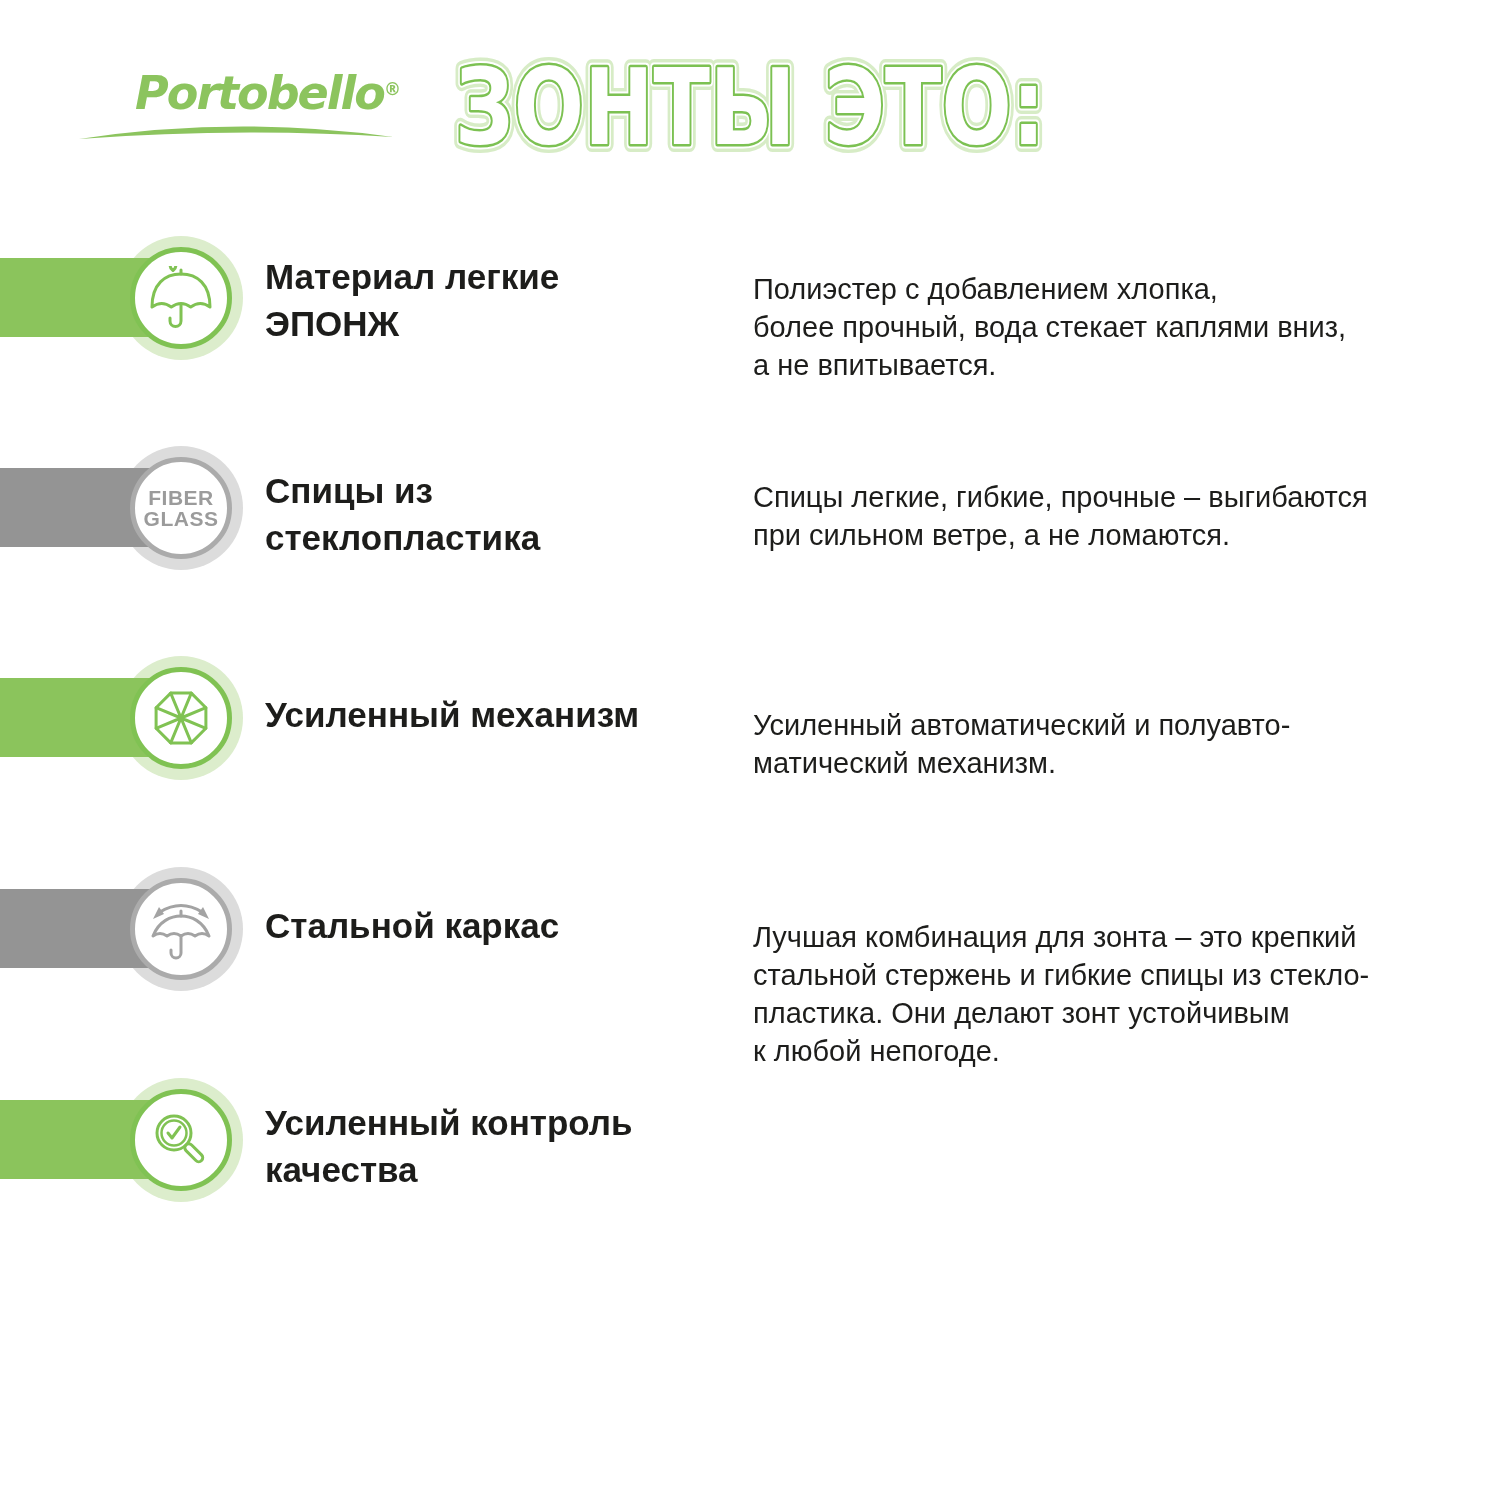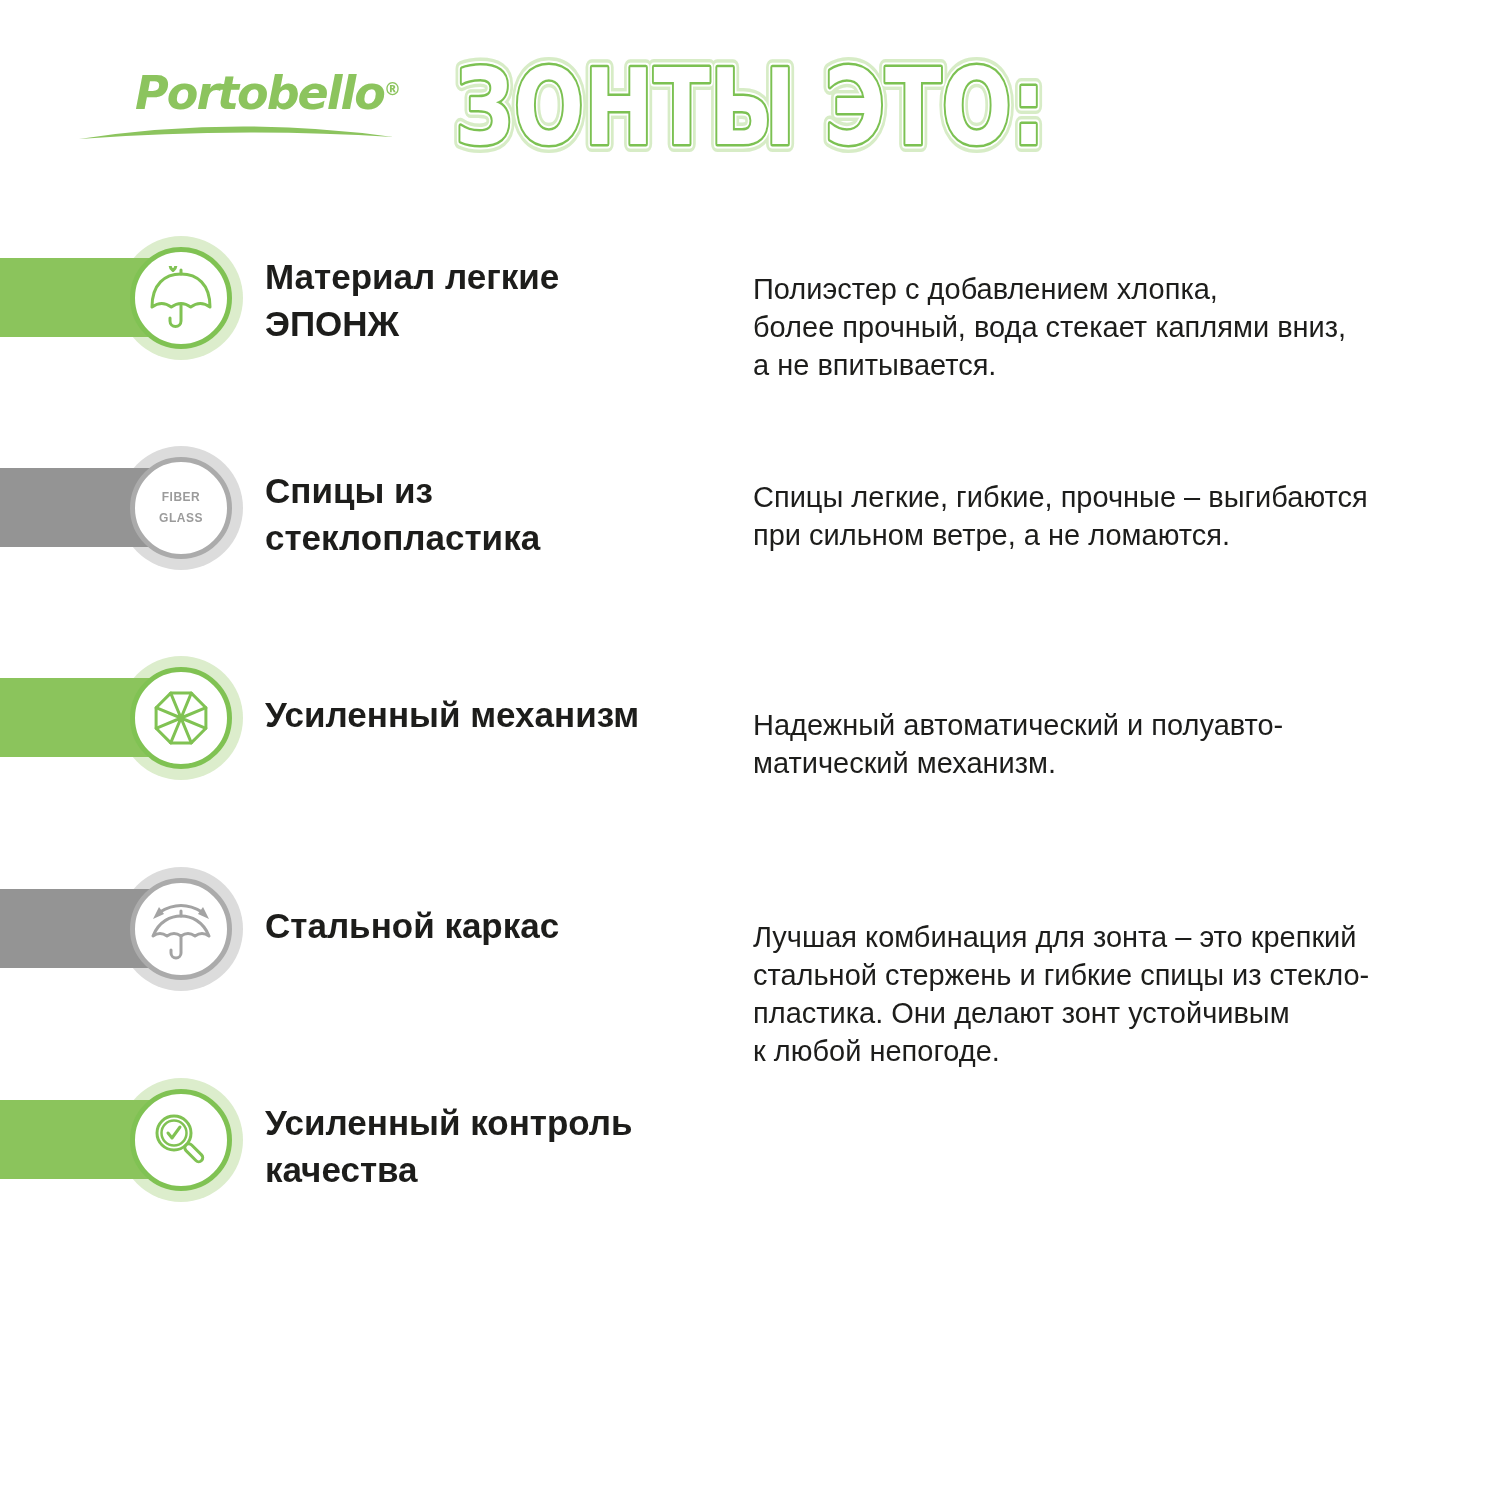--- a/index.html
+++ b/index.html
@@ -36,21 +36,21 @@
 
   .icon-circle{
     left:130px;top:calc(var(--t) - 11px);width:102px;height:102px;border-radius:50%;
     background:#ffffff;box-sizing:border-box;z-index:3;
     display:flex;align-items:center;justify-content:center;
   }
   .green .icon-circle{border:5px solid #80c253;}
   .gray  .icon-circle{border:5px solid #ababab;}
 
   .fiber-text{
-    font-weight:bold;font-size:12px;line-height:21px;letter-spacing:0.5px;
+    font-weight:bold;font-size:21px;line-height:21px;letter-spacing:0.5px;
     color:#9b9b9b;text-align:center;white-space:pre-line;
   }
 
   .feat-title{
     left:265px;top:var(--tt);width:480px;
     font-weight:bold;font-size:35px;line-height:47px;white-space:pre-line;
   }
   .feat-desc{
     left:753px;top:var(--dt);width:660px;
     font-size:29px;line-height:38px;white-space:pre-line;margin-top:8px;
@@ -111,21 +111,21 @@
   <div class="abs bar"></div>
   <div class="abs icon-circle">
     <svg width="64" height="64" viewBox="-32 -32 64 64">
       <g fill="none" stroke="#80c253" stroke-width="3" stroke-linecap="round" stroke-linejoin="round">
         <polygon points="24.9,10.3 10.3,24.9 -10.3,24.9 -24.9,10.3 -24.9,-10.3 -10.3,-24.9 10.3,-24.9 24.9,-10.3"></polygon>
         <path d="M0,0 L24.9,10.3 M0,0 L10.3,24.9 M0,0 L-10.3,24.9 M0,0 L-24.9,10.3 M0,0 L-24.9,-10.3 M0,0 L-10.3,-24.9 M0,0 L10.3,-24.9 M0,0 L24.9,-10.3"></path>
       </g>
     </svg>
   </div>
   <div class="abs feat-title">Усиленный механизм</div>
-  <div class="abs feat-desc">Надежный автоматический и полуавто-
+  <div class="abs feat-desc">Усиленный автоматический и полуавто-
 матический механизм.</div>
 </div>
 
 <div class="feature gray" style="--t:889px;--tt:902px;--dt:910px;">
   <div class="abs halo"></div>
   <div class="abs bar"></div>
   <div class="abs icon-circle">
     <svg width="64" height="64" viewBox="-32 -32 64 64">
       <g fill="none" stroke="#a3a3a3" stroke-width="3" stroke-linecap="round" stroke-linejoin="round">
         <path d="M-28,7 C-22,-8 -10,-13 0,-13 C10,-13 22,-8 28,7 Q21,2 14,7 Q7,2 0,7 Q-7,2 -14,7 Q-21,2 -28,7 Z"></path>

